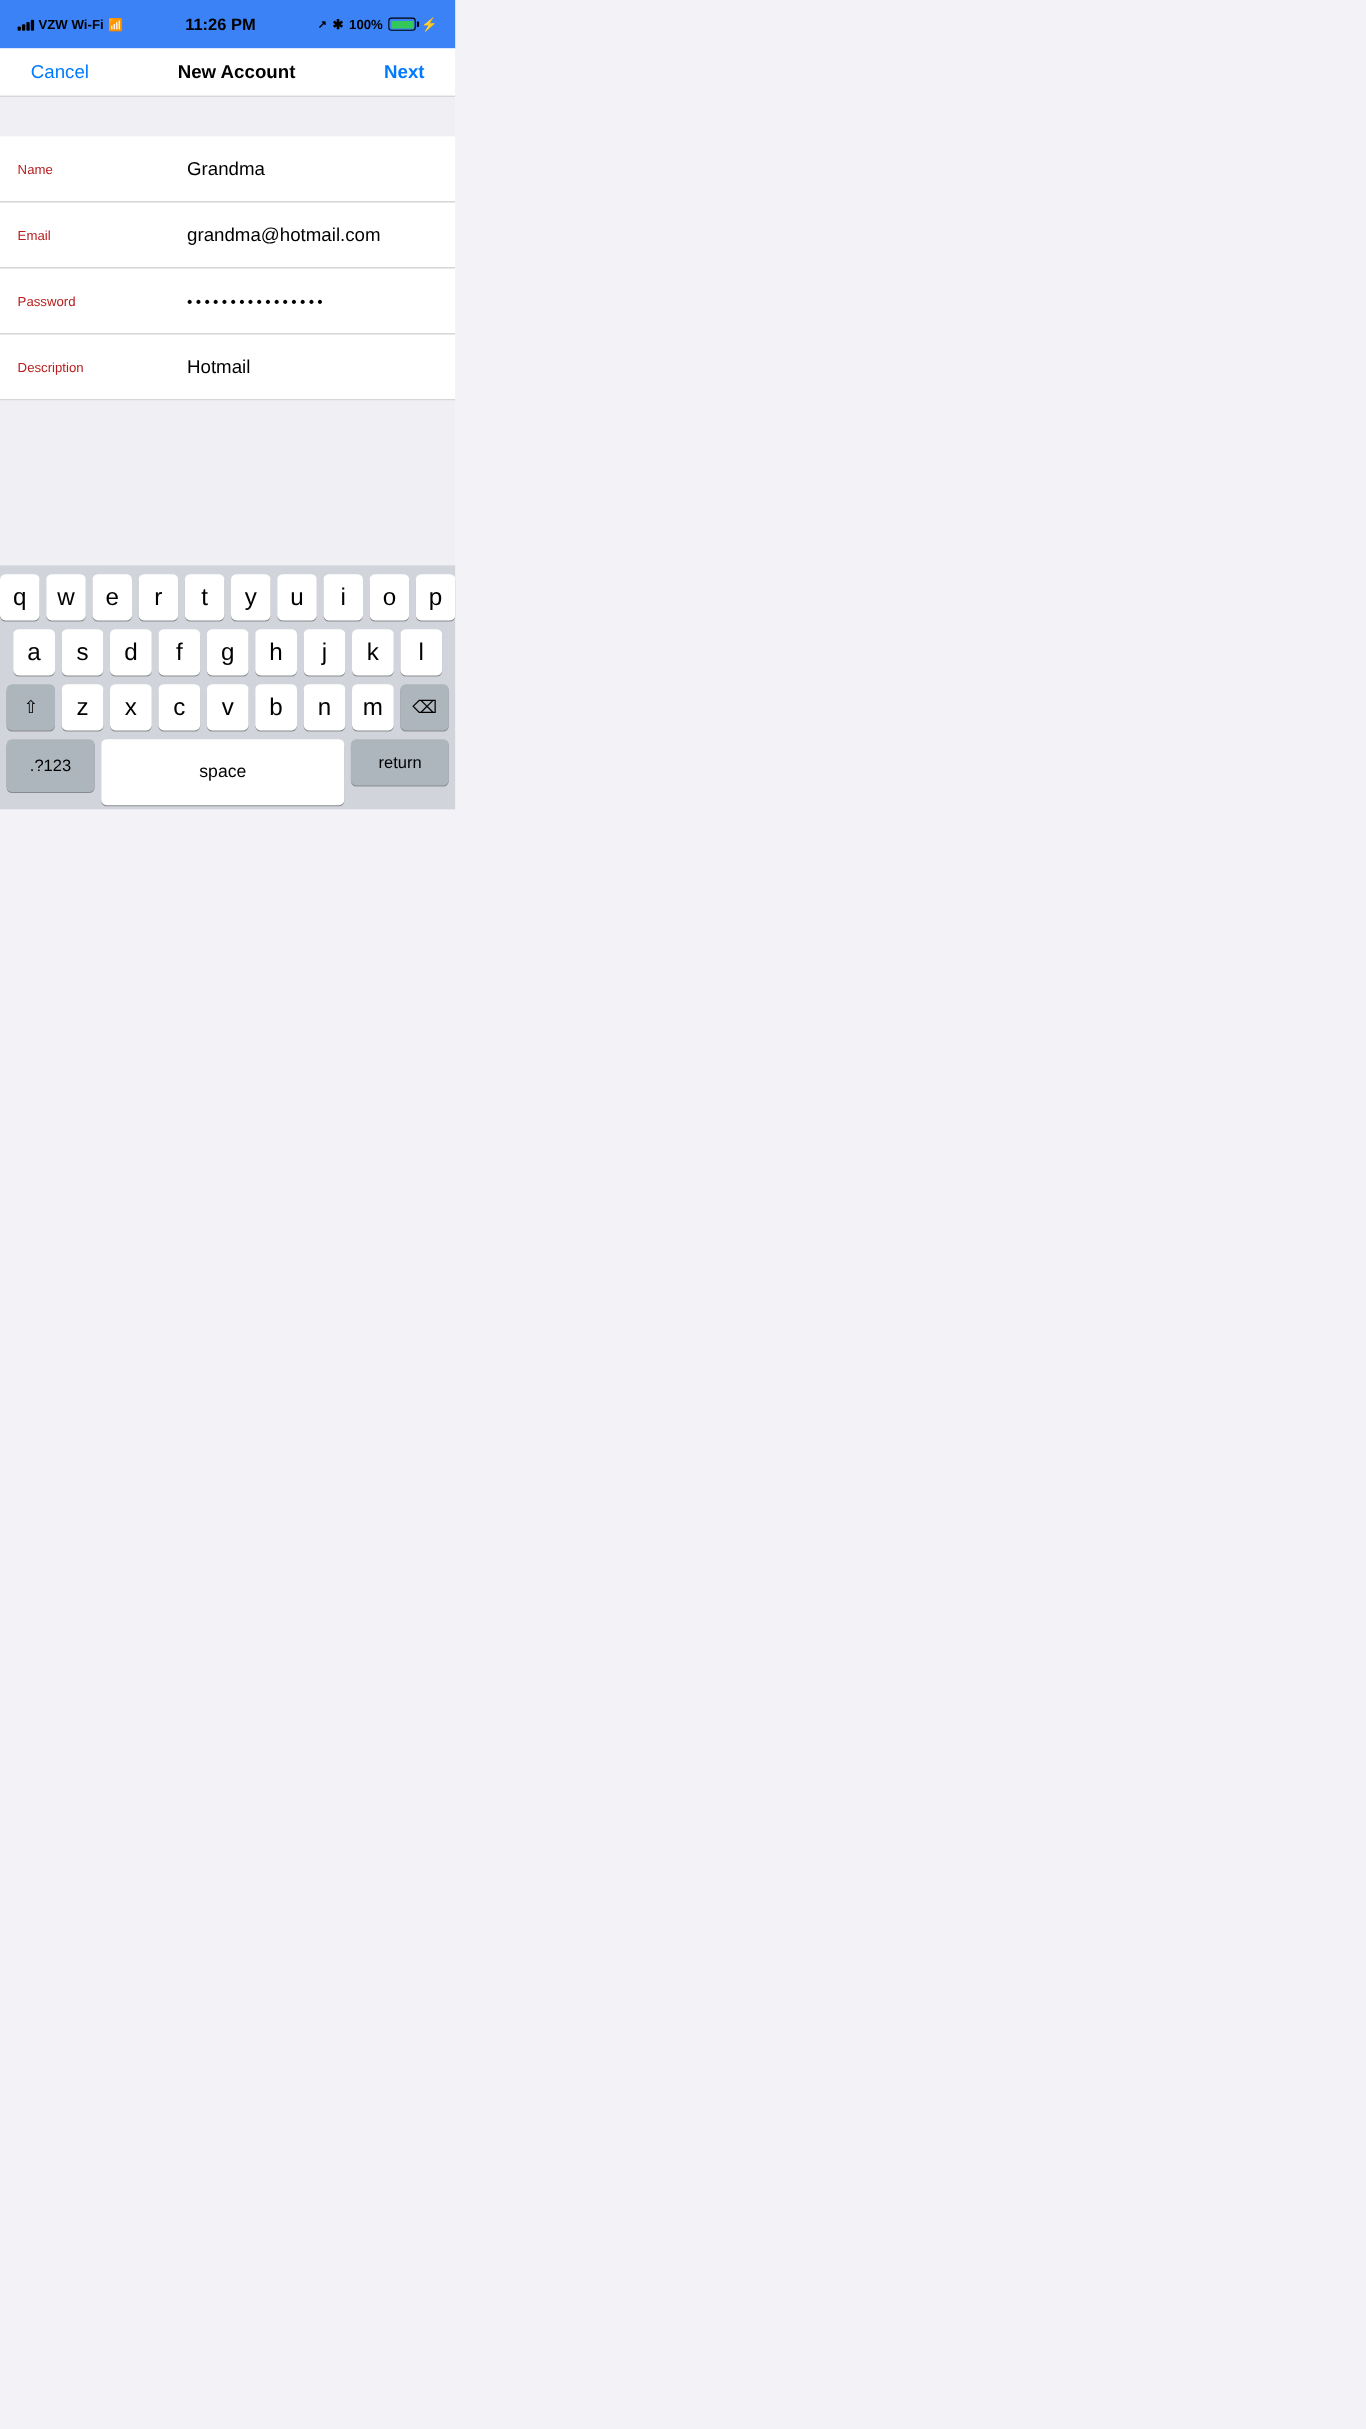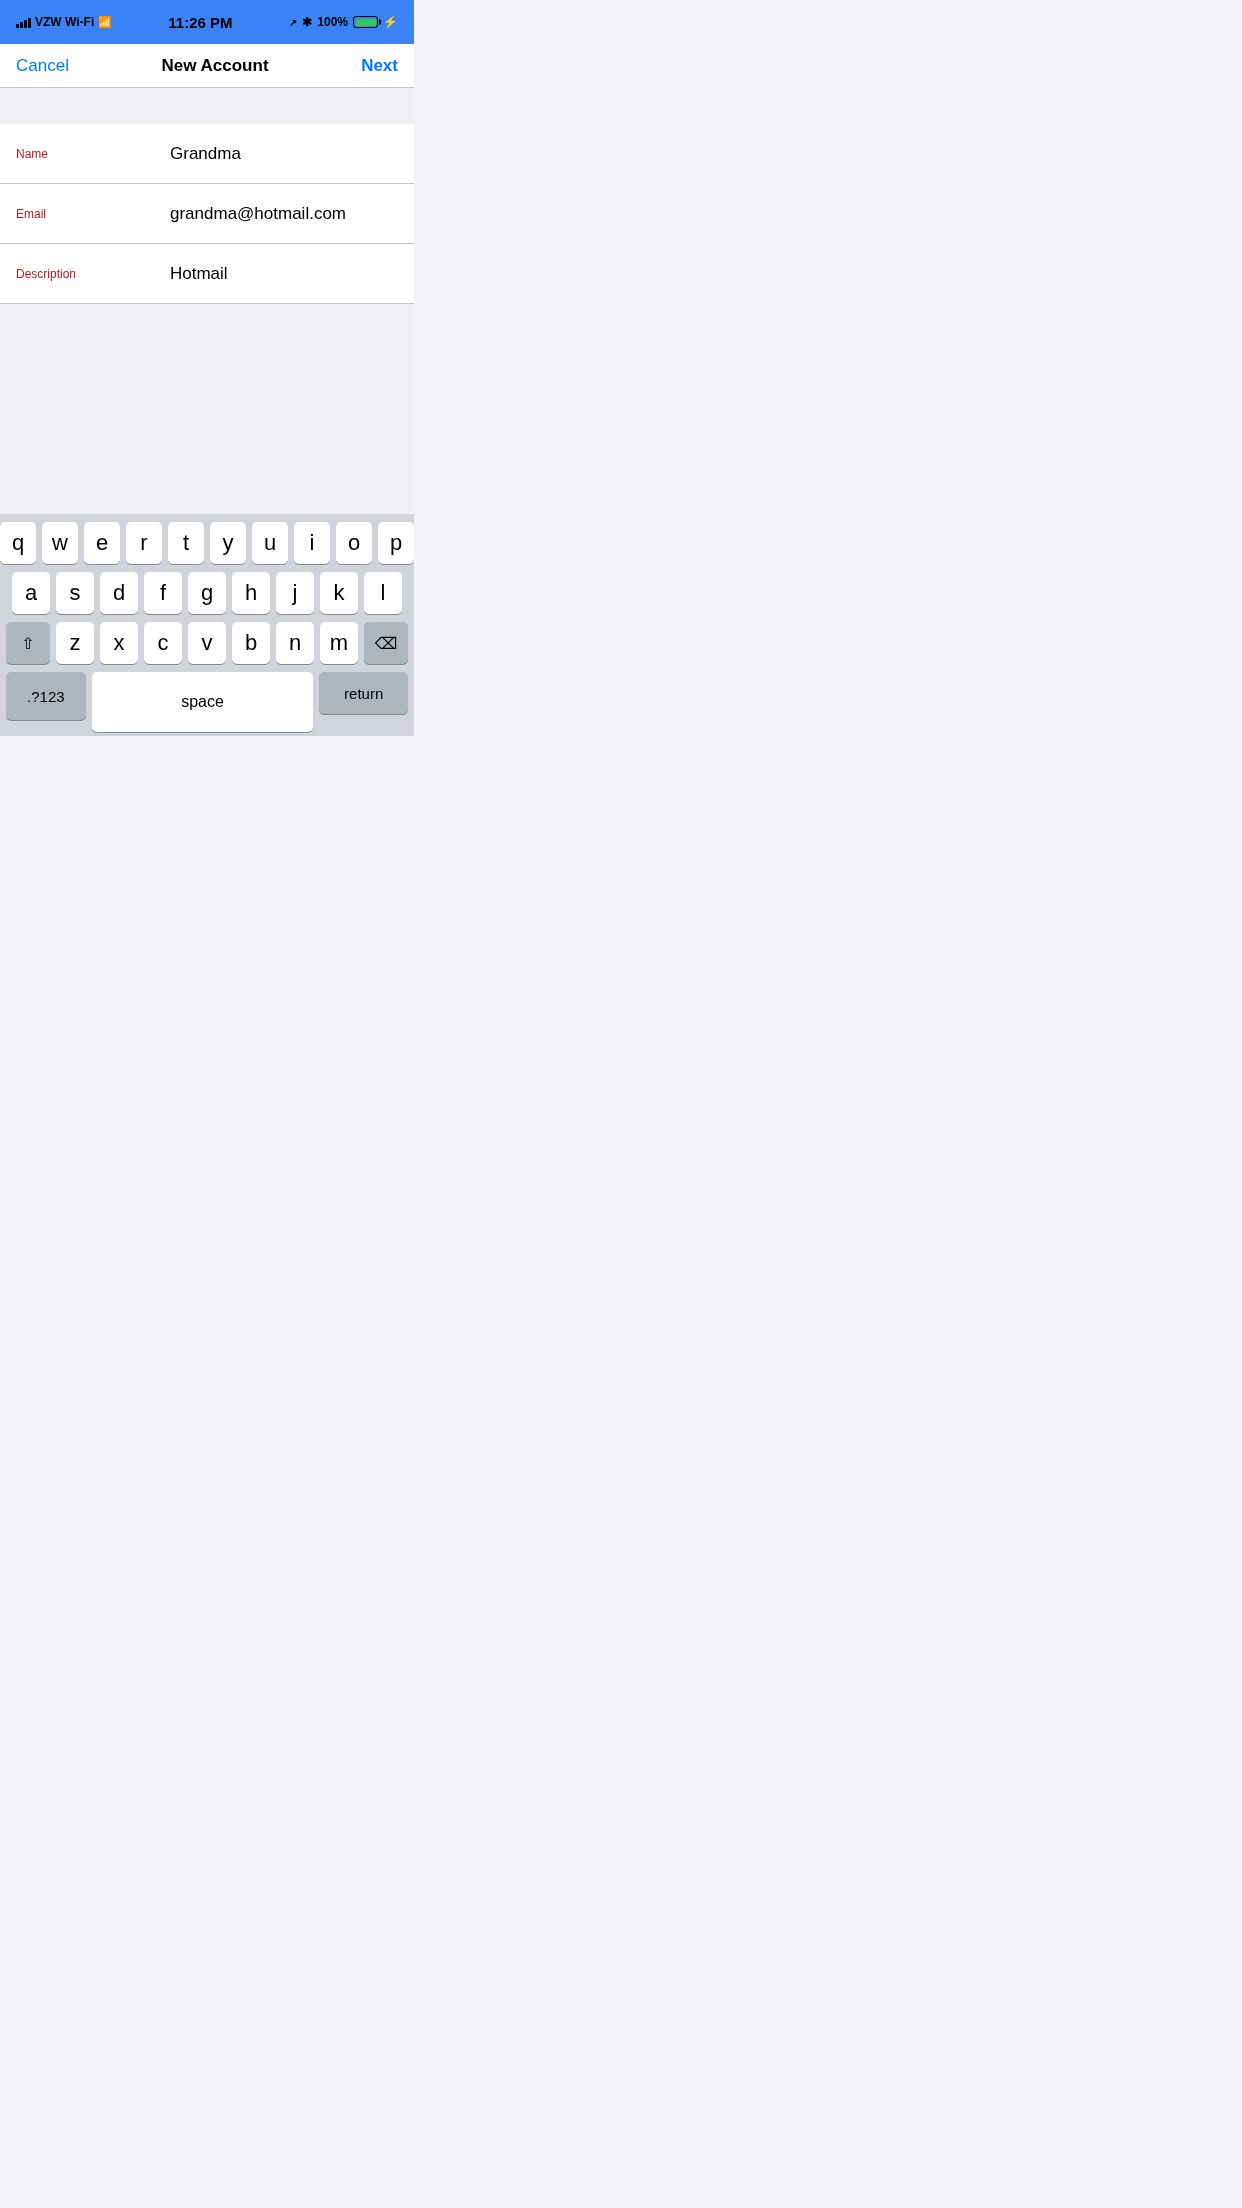--- a/index.html
+++ b/index.html
@@ -96,21 +96,21 @@
       border-radius: 1px;
     }
 
     
     .nav-bar {
       background: #ffffff;
       height: 44px;
       display: flex;
       align-items: center;
       justify-content: space-between;
-      padding: 0 16px;
+      padding: 0 28px;
       border-bottom: 1px solid #c6c6c8;
     }
 
     .nav-cancel {
       color: #007aff;
       font-size: 17px;
       cursor: pointer;
       background: none;
       border: none;
       padding: 0;
@@ -329,20 +329,24 @@
 <div class="form-container">
   <div class="form-row">
     <span class="form-label">Name</span>
     <span class="form-value">Grandma</span>
   </div>
   <div class="form-row">
     <span class="form-label">Email</span>
     <span class="form-value">grandma@hotmail.com</span>
   </div>
   <div class="form-row">
+    <span class="form-label">Password</span>
+    <span class="form-value password">••••••••••••••••</span>
+  </div>
+  <div class="form-row">
     <span class="form-label">Description</span>
     <span class="form-value">Hotmail</span>
   </div>
 </div>
 
 <div class="empty-area"></div>
 
 <div class="keyboard">
 
   <div class="keyboard-row">

